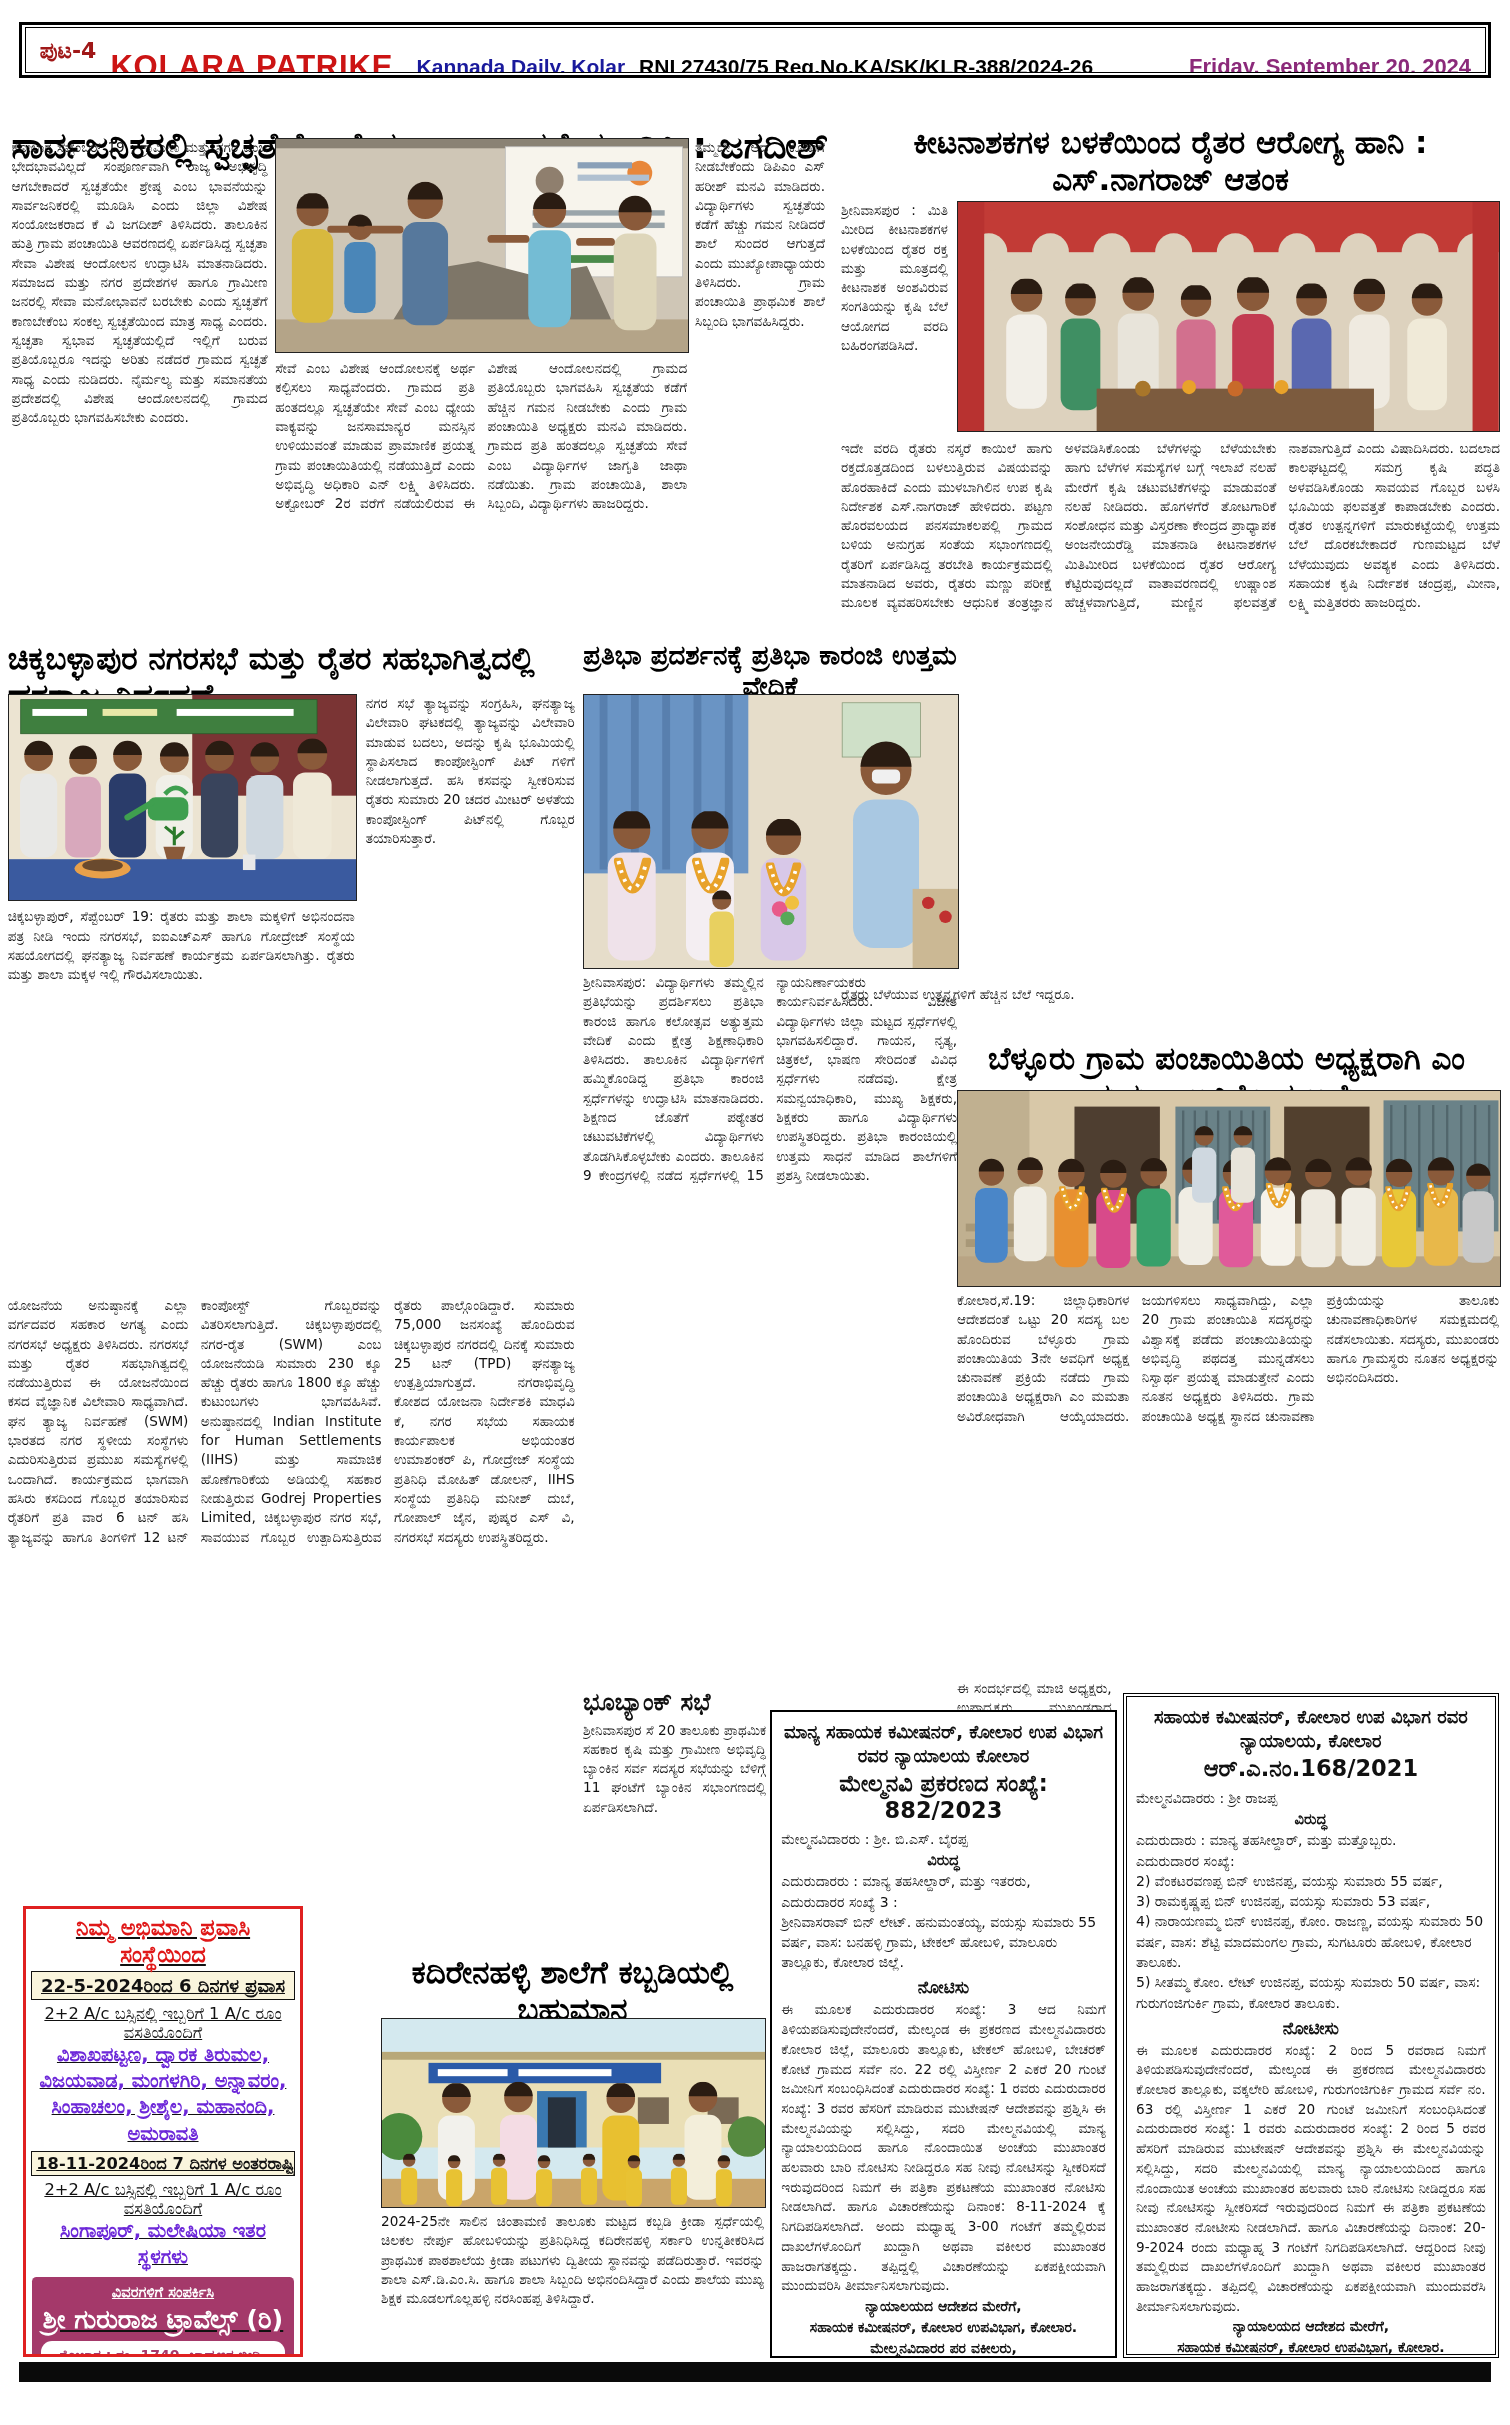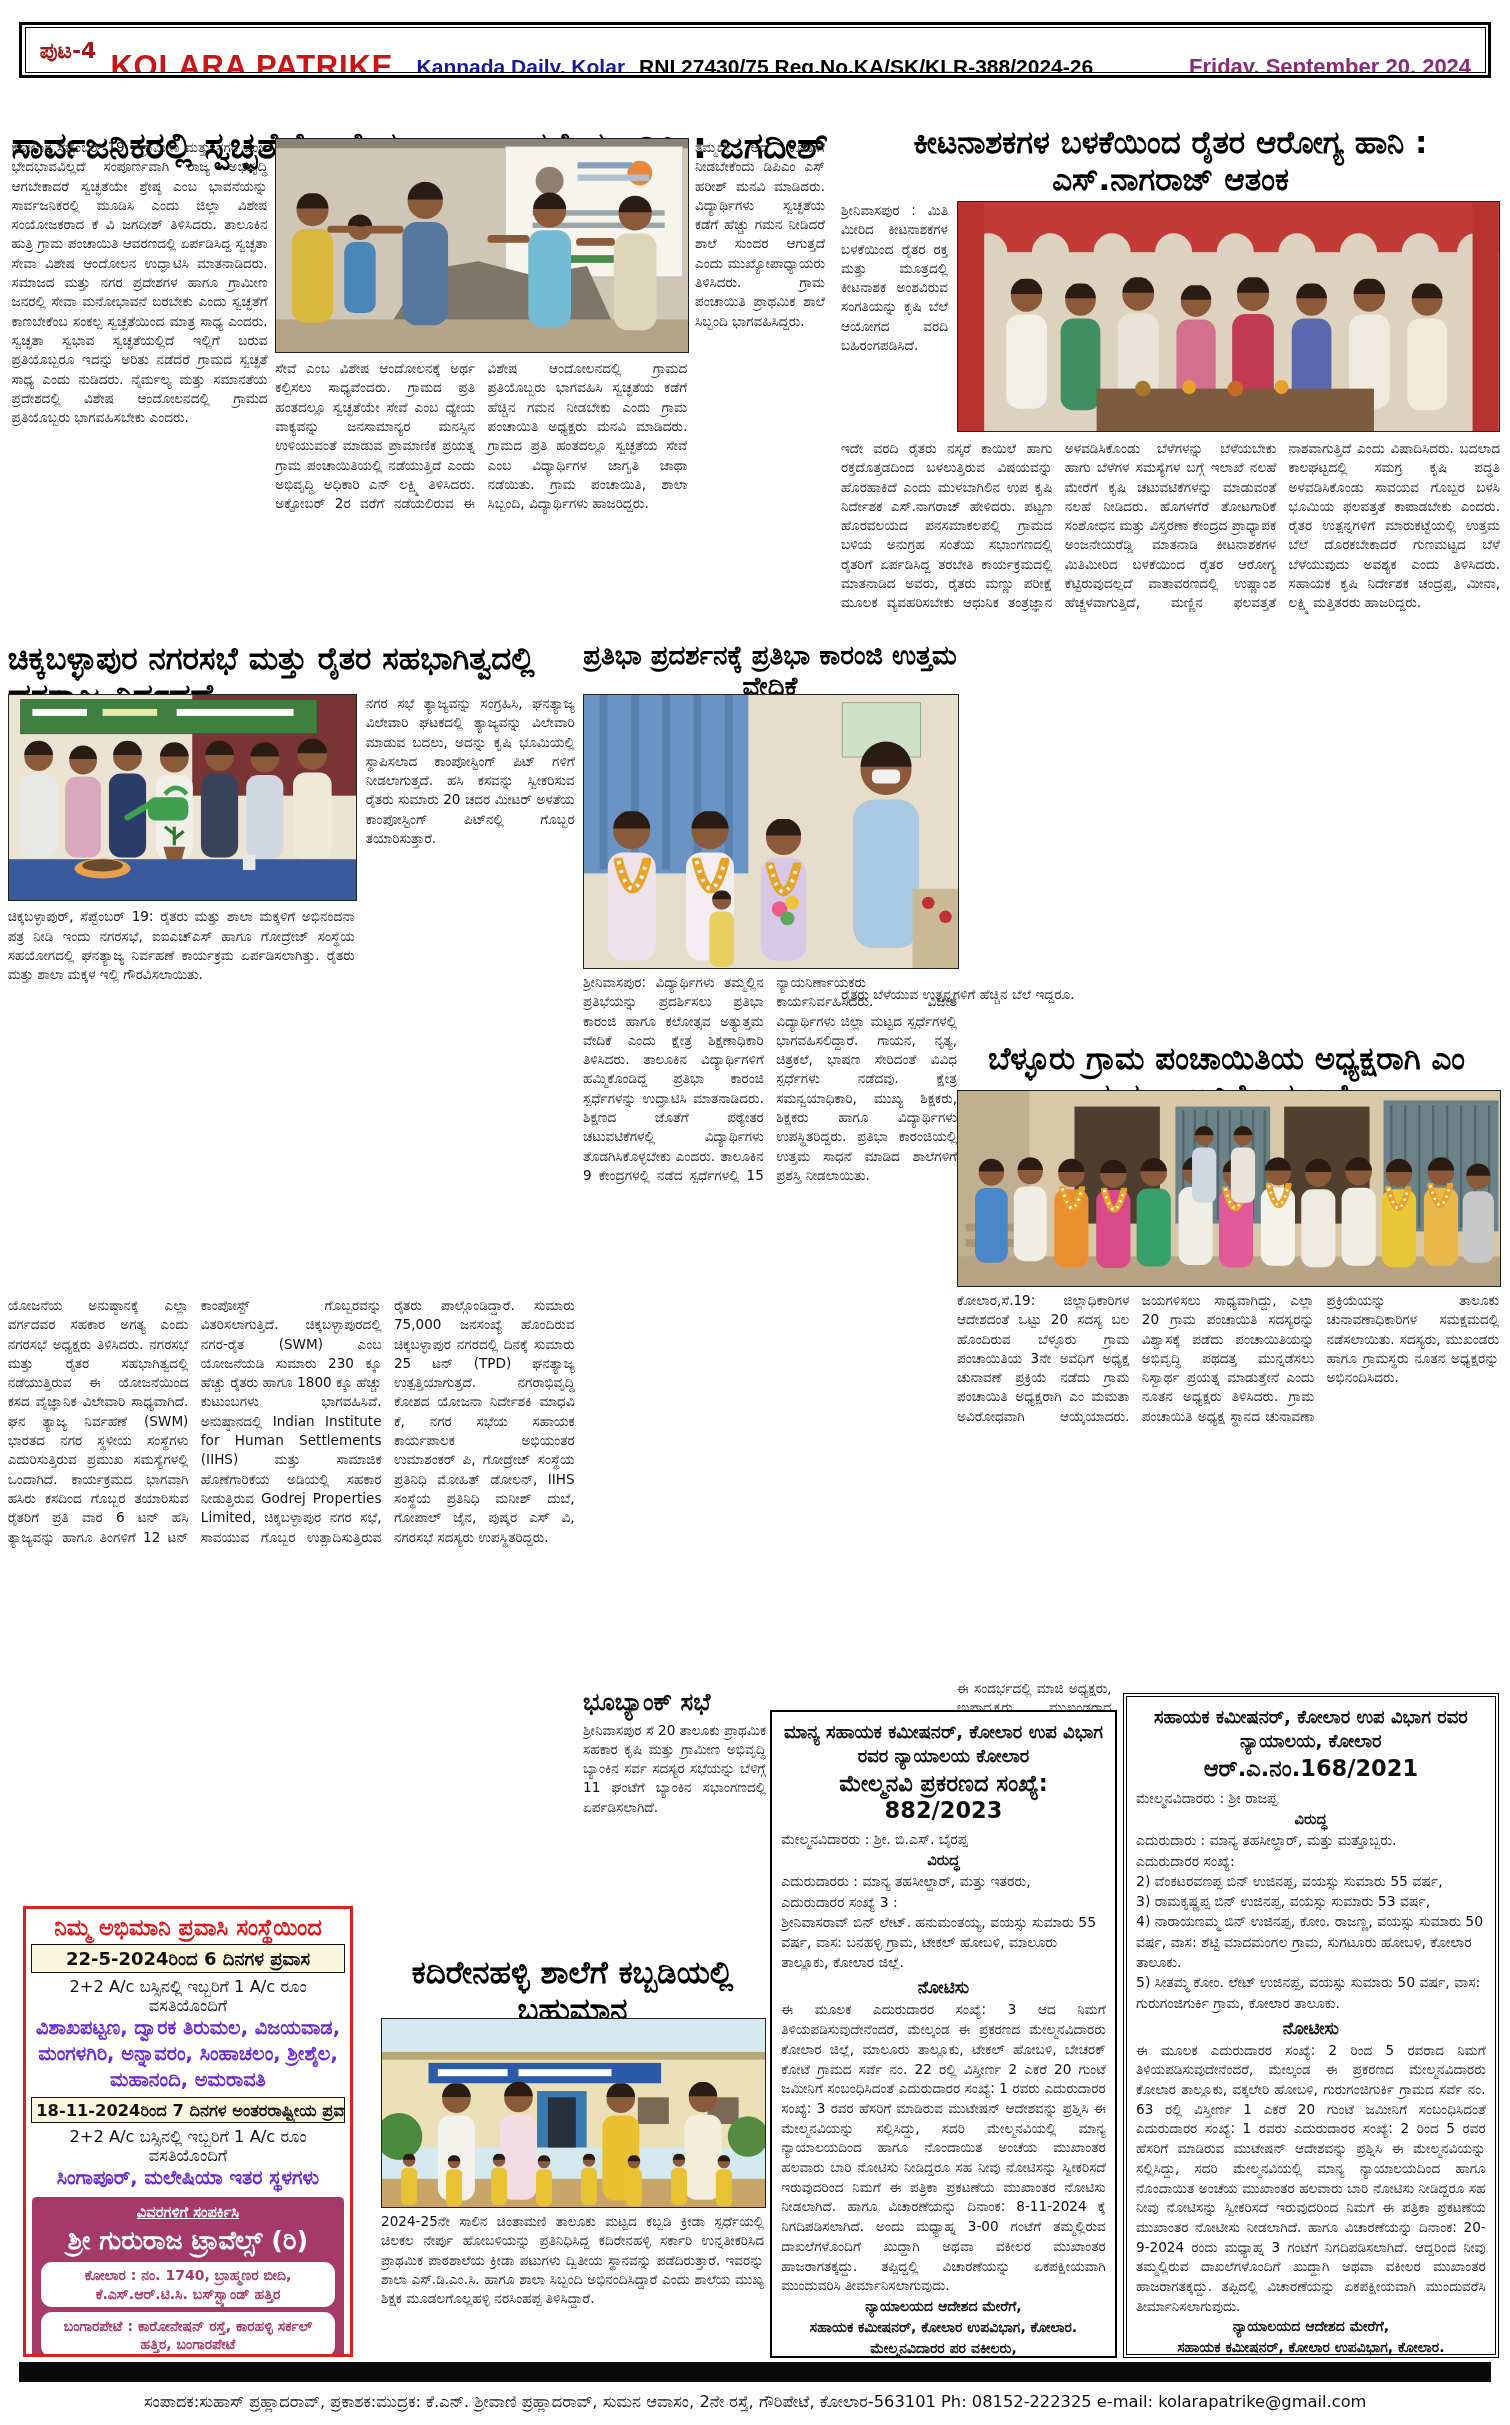--- a/index.html
+++ b/index.html
@@ -277,21 +277,21 @@
       <circle cx="462" cy="286" r="8" fill="#c03030"></circle>
     </svg>
   </div>
   <div class="abs body-text cols2 kn" style="left:583px;top:973px;width:374px;height:702px;">ಶ್ರೀನಿವಾಸಪುರ: ವಿದ್ಯಾರ್ಥಿಗಳು ತಮ್ಮಲ್ಲಿನ ಪ್ರತಿಭೆಯನ್ನು ಪ್ರದರ್ಶಿಸಲು ಪ್ರತಿಭಾ ಕಾರಂಜಿ ಹಾಗೂ ಕಲೋತ್ಸವ ಅತ್ಯುತ್ತಮ ವೇದಿಕೆ ಎಂದು ಕ್ಷೇತ್ರ ಶಿಕ್ಷಣಾಧಿಕಾರಿ ತಿಳಿಸಿದರು. ತಾಲೂಕಿನ ವಿದ್ಯಾರ್ಥಿಗಳಿಗೆ ಹಮ್ಮಿಕೊಂಡಿದ್ದ ಪ್ರತಿಭಾ ಕಾರಂಜಿ ಸ್ಪರ್ಧೆಗಳನ್ನು ಉದ್ಘಾಟಿಸಿ ಮಾತನಾಡಿದರು. ಶಿಕ್ಷಣದ ಜೊತೆಗೆ ಪಠ್ಯೇತರ ಚಟುವಟಿಕೆಗಳಲ್ಲಿ ವಿದ್ಯಾರ್ಥಿಗಳು ತೊಡಗಿಸಿಕೊಳ್ಳಬೇಕು ಎಂದರು. ತಾಲೂಕಿನ 9 ಕೇಂದ್ರಗಳಲ್ಲಿ ನಡೆದ ಸ್ಪರ್ಧೆಗಳಲ್ಲಿ 15 ನ್ಯಾಯನಿರ್ಣಾಯಕರು ಕಾರ್ಯನಿರ್ವಹಿಸಿದರು. ವಿಜೇತ ವಿದ್ಯಾರ್ಥಿಗಳು ಜಿಲ್ಲಾ ಮಟ್ಟದ ಸ್ಪರ್ಧೆಗಳಲ್ಲಿ ಭಾಗವಹಿಸಲಿದ್ದಾರೆ. ಗಾಯನ, ನೃತ್ಯ, ಚಿತ್ರಕಲೆ, ಭಾಷಣ ಸೇರಿದಂತೆ ವಿವಿಧ ಸ್ಪರ್ಧೆಗಳು ನಡೆದವು. ಕ್ಷೇತ್ರ ಸಮನ್ವಯಾಧಿಕಾರಿ, ಮುಖ್ಯ ಶಿಕ್ಷಕರು, ಶಿಕ್ಷಕರು ಹಾಗೂ ವಿದ್ಯಾರ್ಥಿಗಳು ಉಪಸ್ಥಿತರಿದ್ದರು. ಪ್ರತಿಭಾ ಕಾರಂಜಿಯಲ್ಲಿ ಉತ್ತಮ ಸಾಧನೆ ಮಾಡಿದ ಶಾಲೆಗಳಿಗೆ ಪ್ರಶಸ್ತಿ ನೀಡಲಾಯಿತು.</div>
 
   <div class="abs" style="left:583px;top:1688px;width:183px;height:214px;">
     <div class="brief-head kn">ಭೂಬ್ಯಾಂಕ್ ಸಭೆ</div>
     <div class="body-text kn" style="height:175px;margin-top:4.6px;">ಶ್ರೀನಿವಾಸಪುರ ಸೆ 20 ತಾಲೂಕು ಪ್ರಾಥಮಿಕ ಸಹಕಾರ ಕೃಷಿ ಮತ್ತು ಗ್ರಾಮೀಣ ಅಭಿವೃದ್ಧಿ ಬ್ಯಾಂಕಿನ ಸರ್ವ ಸದಸ್ಯರ ಸಭೆಯನ್ನು ಬೆಳಿಗ್ಗೆ 11 ಘಂಟೆಗೆ ಬ್ಯಾಂಕಿನ ಸಭಾಂಗಣದಲ್ಲಿ ಏರ್ಪಡಿಸಲಾಗಿದೆ.</div>
   </div>
 
-  <div class="abs ad" style="left:23px;top:1906px;width:330px;height:451px;">
+  <div class="abs ad" style="left:23px;top:1906px;width:280px;height:451px;text-decoration:underline;">
     <div class="ad-title kn">ನಿಮ್ಮ ಅಭಿಮಾನಿ ಪ್ರವಾಸಿ ಸಂಸ್ಥೆಯಿಂದ</div>
     <div class="ad-band kn">22-5-2024ರಿಂದ 6 ದಿನಗಳ ಪ್ರವಾಸ</div>
     <div class="ad-ac kn">2+2 A/c ಬಸ್ಸಿನಲ್ಲಿ ಇಬ್ಬರಿಗೆ 1 A/c ರೂಂ ವಸತಿಯೊಂದಿಗೆ</div>
     <div class="ad-dest kn">ವಿಶಾಖಪಟ್ಟಣ, ದ್ವಾರಕ ತಿರುಮಲ, ವಿಜಯವಾಡ, ಮಂಗಳಗಿರಿ, ಅನ್ನಾವರಂ, ಸಿಂಹಾಚಲಂ, ಶ್ರೀಶೈಲ, ಮಹಾನಂದಿ, ಅಮರಾವತಿ</div>
     <div class="ad-band kn" style="font-size:16.3px;">18-11-2024ರಿಂದ 7 ದಿನಗಳ ಅಂತರರಾಷ್ಟ್ರೀಯ ಪ್ರವಾಸ</div>
     <div class="ad-ac kn">2+2 A/c ಬಸ್ಸಿನಲ್ಲಿ ಇಬ್ಬರಿಗೆ 1 A/c ರೂಂ ವಸತಿಯೊಂದಿಗೆ</div>
     <div class="ad-dest kn">ಸಿಂಗಾಪೂರ್, ಮಲೇಷಿಯಾ ಇತರ ಸ್ಥಳಗಳು</div>
     <div class="ad-contact">
       <div class="ad-contact-label kn">ವಿವರಗಳಿಗೆ ಸಂಪರ್ಕಿಸಿ</div>
       <div class="ad-agency kn">ಶ್ರೀ ಗುರುರಾಜ ಟ್ರಾವೆಲ್ಸ್ (ರಿ)</div>
@@ -345,16 +345,15 @@
     <div class="notice-sub kn">ನೋಟಿಸು</div>
     <div class="notice-body kn">ಈ ಮೂಲಕ ಎದುರುದಾರರ ಸಂಖ್ಯೆ: 3 ಆದ ನಿಮಗೆ ತಿಳಿಯಪಡಿಸುವುದೇನೆಂದರೆ, ಮೇಲ್ಕಂಡ ಈ ಪ್ರಕರಣದ ಮೇಲ್ಮನವಿದಾರರು ಕೋಲಾರ ಜಿಲ್ಲೆ, ಮಾಲೂರು ತಾಲ್ಲೂಕು, ಟೇಕಲ್ ಹೋಬಳಿ, ಬೇಚರಕ್ ಕೋಟೆ ಗ್ರಾಮದ ಸರ್ವೆ ನಂ. 22 ರಲ್ಲಿ ವಿಸ್ತೀರ್ಣ 2 ಎಕರೆ 20 ಗುಂಟೆ ಜಮೀನಿಗೆ ಸಂಬಂಧಿಸಿದಂತೆ ಎದುರುದಾರರ ಸಂಖ್ಯೆ: 1 ರವರು ಎದುರುದಾರರ ಸಂಖ್ಯೆ: 3 ರವರ ಹೆಸರಿಗೆ ಮಾಡಿರುವ ಮುಟೇಷನ್ ಆದೇಶವನ್ನು ಪ್ರಶ್ನಿಸಿ ಈ ಮೇಲ್ಮನವಿಯನ್ನು ಸಲ್ಲಿಸಿದ್ದು, ಸದರಿ ಮೇಲ್ಮನವಿಯಲ್ಲಿ ಮಾನ್ಯ ನ್ಯಾಯಾಲಯದಿಂದ ಹಾಗೂ ನೊಂದಾಯಿತ ಅಂಚೆಯ ಮುಖಾಂತರ ಹಲವಾರು ಬಾರಿ ನೋಟಿಸು ನೀಡಿದ್ದರೂ ಸಹ ನೀವು ನೋಟಿಸನ್ನು ಸ್ವೀಕರಿಸದೆ ಇರುವುದರಿಂದ ನಿಮಗೆ ಈ ಪತ್ರಿಕಾ ಪ್ರಕಟಣೆಯ ಮುಖಾಂತರ ನೋಟಿಸು ನೀಡಲಾಗಿದೆ. ಹಾಗೂ ವಿಚಾರಣೆಯನ್ನು ದಿನಾಂಕ: 8-11-2024 ಕ್ಕೆ ನಿಗದಿಪಡಿಸಲಾಗಿದೆ. ಅಂದು ಮಧ್ಯಾಹ್ನ 3-00 ಗಂಟೆಗೆ ತಮ್ಮಲ್ಲಿರುವ ದಾಖಲೆಗಳೊಂದಿಗೆ ಖುದ್ದಾಗಿ ಅಥವಾ ವಕೀಲರ ಮುಖಾಂತರ ಹಾಜರಾಗತಕ್ಕದ್ದು. ತಪ್ಪಿದ್ದಲ್ಲಿ ವಿಚಾರಣೆಯನ್ನು ಏಕಪಕ್ಷೀಯವಾಗಿ ಮುಂದುವರಿಸಿ ತೀರ್ಮಾನಿಸಲಾಗುವುದು.</div>
     <div class="notice-sig kn">ನ್ಯಾಯಾಲಯದ ಆದೇಶದ ಮೇರೆಗೆ,</div>
     <div class="notice-sig kn">ಸಹಾಯಕ ಕಮೀಷನರ್, ಕೋಲಾರ ಉಪವಿಭಾಗ, ಕೋಲಾರ.</div>
     <div class="notice-sig kn">ಮೇಲ್ಮನವಿದಾರರ ಪರ ವಕೀಲರು,</div>
     <div class="notice-sig kn">ಶ್ರೀ. ಸಿ.ಎಸ್. ಬಸವರಾಜಪ್ಪ, ಕೋಲಾರ</div>
 
   </div>
 
   <div class="abs footer-bar" style="left:19.4px;top:2362px;width:1472px;height:20px;"></div>
-  <div class="abs imprint kn" style="left:7.7px;top:2392px;width:1495px;height:31px;">ಸಂಪಾದಕ:ಸುಹಾಸ್ ಪ್ರಹ್ಲಾದರಾವ್, ಪ್ರಕಾಶಕ:ಮುದ್ರಕ: ಕೆ.ಎನ್. ಶ್ರೀವಾಣಿ ಪ್ರಹ್ಲಾದರಾವ್, ಸುಮನ ಆವಾಸಂ, 2ನೇ ರಸ್ತೆ, ಗೌರಿಪೇಟೆ, ಕೋಲಾರ-563101  Ph: 08152-222325  e-mail: kolarapatrike@gmail.com</div>
 
 </div>
 
 
 </body></html>

